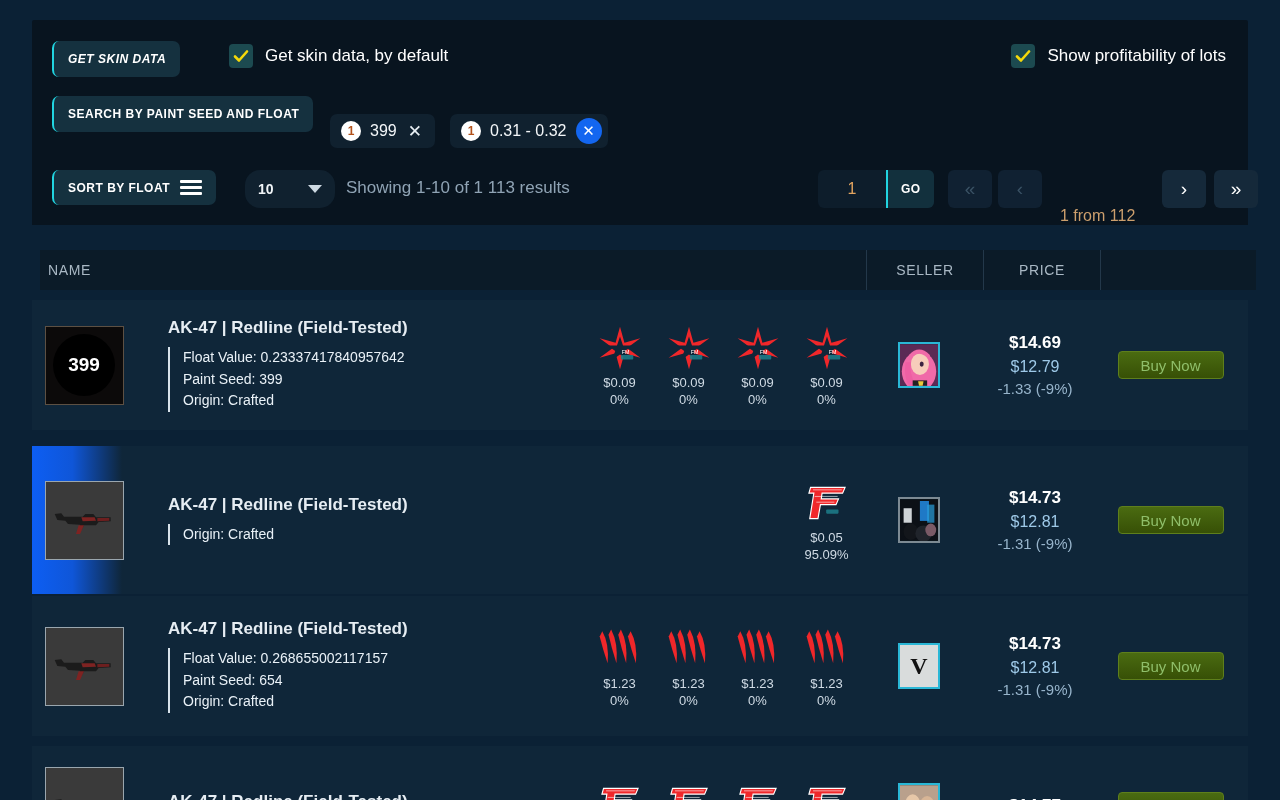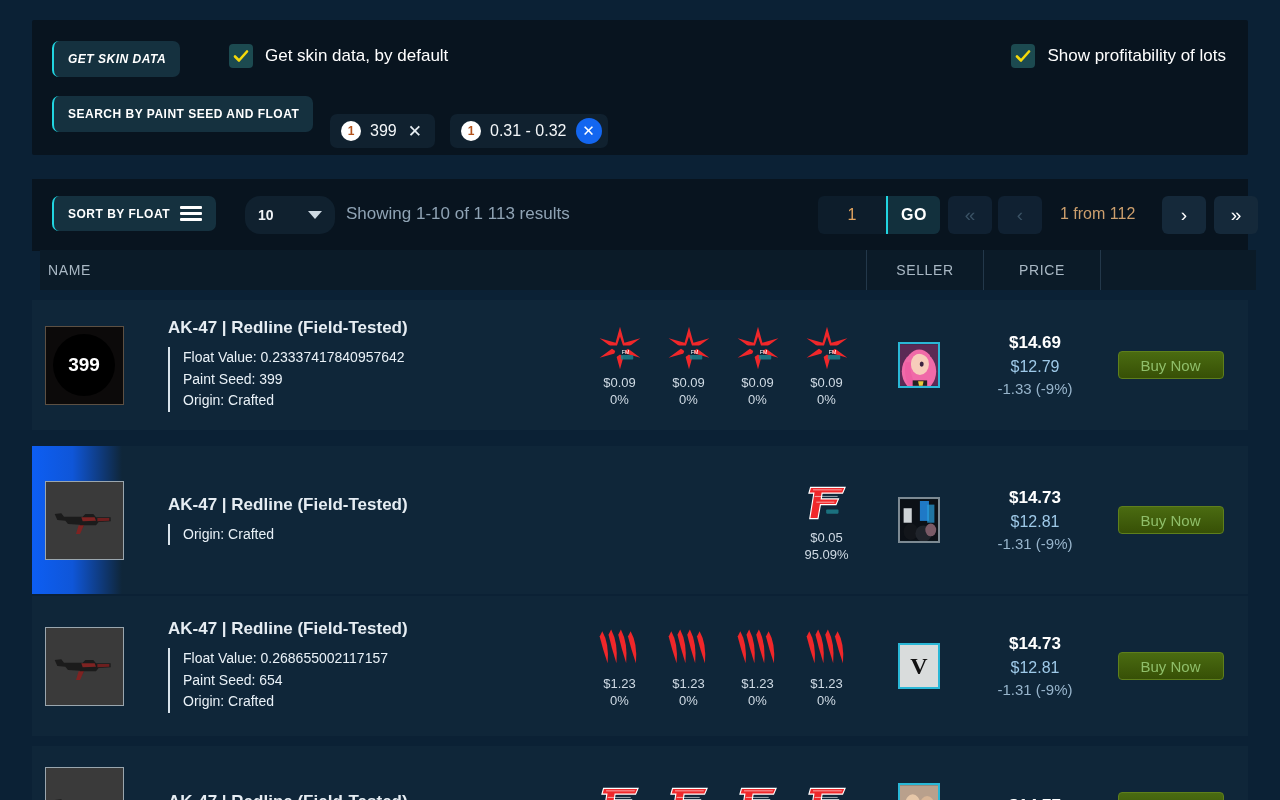--- a/index.html
+++ b/index.html
@@ -96,32 +96,32 @@
     height: 38px;
   }
   .pg-input {
     width: 68px; background: transparent; border: none;
     color: #e2a45f; text-align: center; font-size: 16px;
     font-family: "Liberation Sans", sans-serif;
     outline: none;
   }
   .pg-go {
     background: #12303d; border: none; border-left: 2px solid #21d4e0;
-    color: #ffffff; font-size: 16px; font-weight: bold; letter-spacing: .5px;
+    color: #ffffff; font-size: 12px; font-weight: bold; letter-spacing: .5px;
     padding: 3px 13px; cursor: pointer;
   }
   .pg-btn {
     width: 44px; height: 38px; border-radius: 6px;
     background: #15293a; border: none;
     color: #ffffff; font-size: 19px; cursor: pointer;
     display: inline-flex; align-items: center; justify-content: center;
     font-family: "Liberation Sans", sans-serif;
   }
   .pg-btn.disabled { background: #102132; color: #3a5265; cursor: default; }
-  .pg-count { color: #cc9f6d; font-size: 16px; white-space: nowrap; }
+  .pg-count { color: #cc9f6d; font-size: 16px; white-space: nowrap; margin-top: 28px; }
 
   
   .thead {
     position: absolute; left: 40px; width: 1216px; top: 250px; height: 40px;
     background: #0b1b28;
     display: flex; align-items: flex-end;
   }
   .th {
     color: #a9b8c4; font-size: 14px; letter-spacing: .6px;
     display: flex; align-items: center; height: 40px;
@@ -240,21 +240,21 @@
       <span class="chip-x">✕</span>
     </div>
 
     <div class="chip" style="position:absolute;left:418px;top:94px;padding-right:6px;">
       <span class="chip-badge">1</span>
       <span class="chip-val">0.31 - 0.32</span>
       <span class="chip-x-blue">✕</span>
     </div>
   </div>
 
-  <div class="panel" style="top:179px;height:72px;">
+  <div class="panel" style="top:153px;height:72px;">
 
     <button class="accent-btn" style="position:absolute;left:20px;top:17px;padding:10px 14px;">
       <span>SORT BY FLOAT</span>
       <span class="burger">
           <i></i>
           <i></i>
           <i></i>
         </span>
     </button>
 

